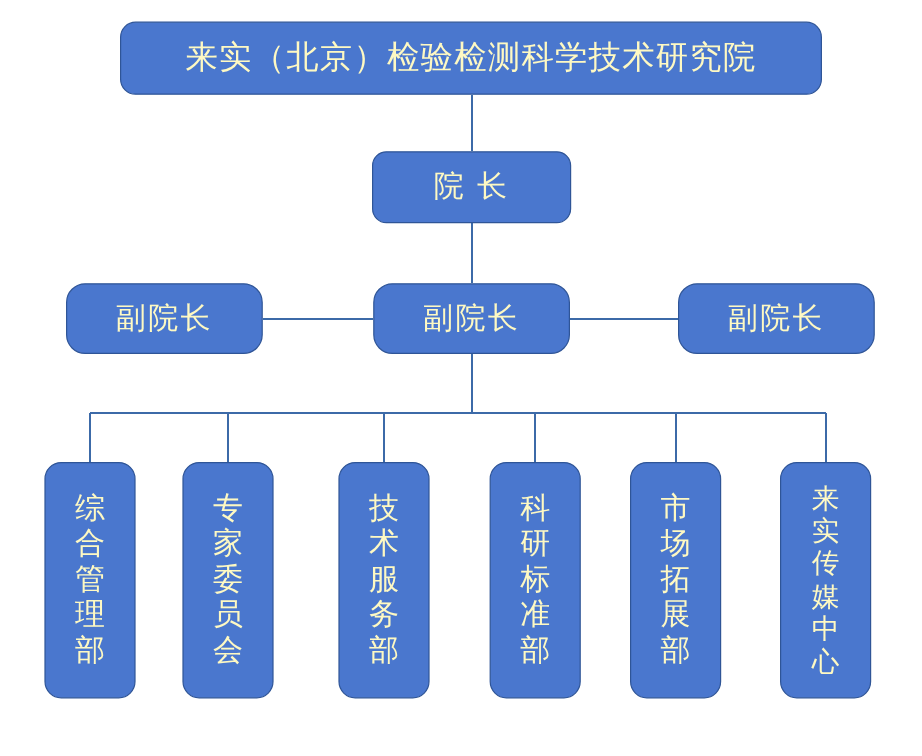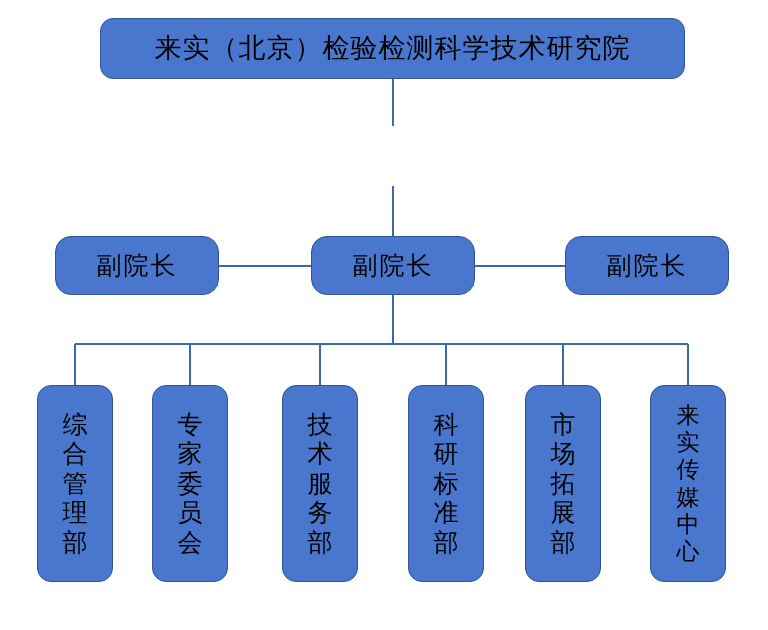--- a/index.html
+++ b/index.html
@@ -25,21 +25,21 @@
     width: 768px;
     height: 630px;
     pointer-events: none;
   }
   .node {
     position: absolute;
     box-sizing: border-box;
     background: #4a77ce;
     border: 1px solid #2f5597;
     border-radius: 12px;
-    color: #000000;
+    color: #fef9c3;
     display: flex;
     align-items: center;
     justify-content: center;
     text-align: center;
     line-height: 1.18;
     z-index: 2;
   }
   
   .node--root {
     left: 100px;
@@ -119,20 +119,21 @@
       <line x1="190" y1="344" x2="190" y2="386"></line>
       <line x1="320" y1="344" x2="320" y2="386"></line>
       <line x1="446" y1="344" x2="446" y2="386"></line>
       <line x1="563" y1="344" x2="563" y2="386"></line>
       <line x1="688" y1="344" x2="688" y2="386"></line>
     </g>
   </svg>
 
   <div class="node node--root">来实（北京）检验检测科学技术研究院</div>
 
+  <div class="node node--president">院 长</div>
 
   <div class="node node--vice vp-left">副院长</div>
   <div class="node node--vice vp-center">副院长</div>
   <div class="node node--vice vp-right">副院长</div>
 
   <div class="node node--dept dept-0">
       <span class="ch">综</span>
       <span class="ch">合</span>
       <span class="ch">管</span>
       <span class="ch">理</span>

